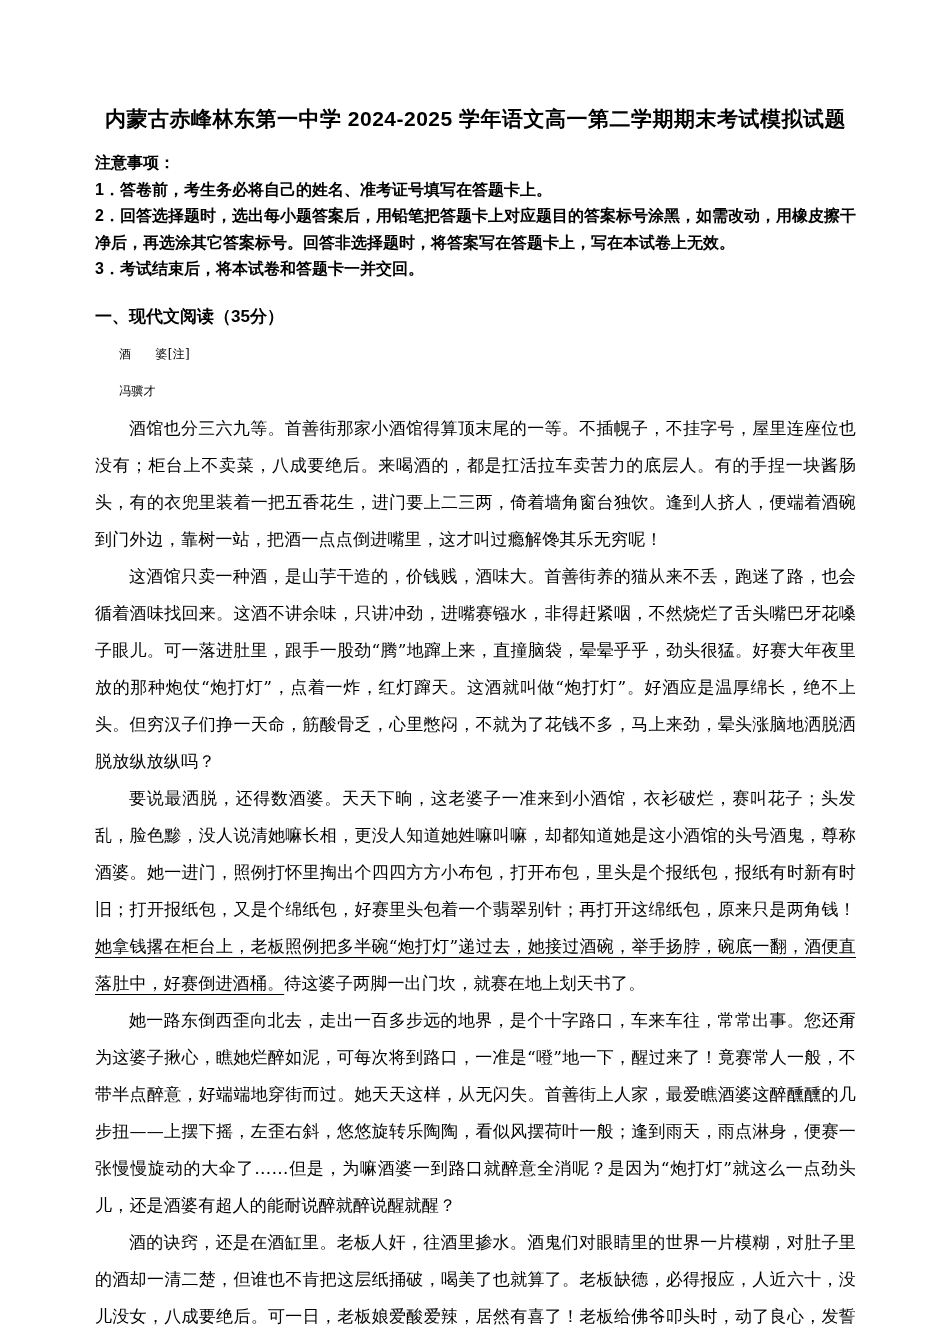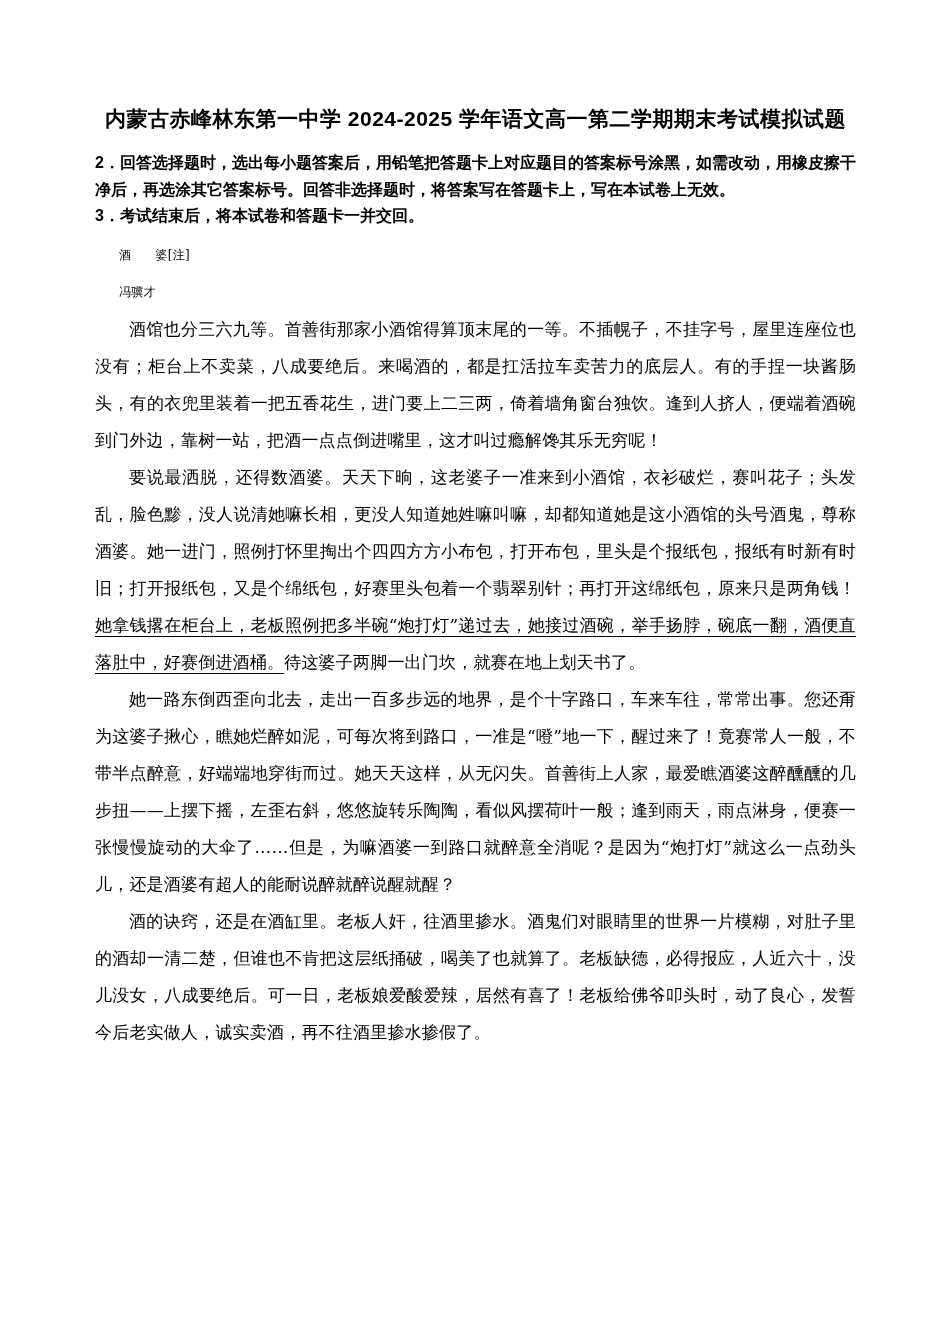--- a/index.html
+++ b/index.html
@@ -64,27 +64,31 @@
   }
 </style>
 </head>
 <body>
 
 <div class="page">
 
   <h1 class="title">内蒙古赤峰林东第一中学 2024-2025 学年语文高一第二学期期末考试模拟试题</h1>
 
   <div class="notice">
+    <p>注意事项：</p>
+    <p>1．答卷前，考生务必将自己的姓名、准考证号填写在答题卡上。</p>
     <p>2．回答选择题时，选出每小题答案后，用铅笔把答题卡上对应题目的答案标号涂黑，如需改动，用橡皮擦干净后，再选涂其它答案标号。回答非选择题时，将答案写在答题卡上，写在本试卷上无效。</p>
     <p>3．考试结束后，将本试卷和答题卡一并交回。</p>
   </div>
 
+  <h2 class="section-heading">一、现代文阅读（35分）</h2>
 
   <div class="passage">
     <p class="ptitle">酒　　婆[注]</p>
     <p class="pauthor">冯骥才</p>
     <p>酒馆也分三六九等。首善街那家小酒馆得算顶末尾的一等。不插幌子，不挂字号，屋里连座位也没有；柜台上不卖菜，八成要绝后。来喝酒的，都是扛活拉车卖苦力的底层人。有的手捏一块酱肠头，有的衣兜里装着一把五香花生，进门要上二三两，倚着墙角窗台独饮。逢到人挤人，便端着酒碗到门外边，靠树一站，把酒一点点倒进嘴里，这才叫过瘾解馋其乐无穷呢！</p>
+    <p>这酒馆只卖一种酒，是山芋干造的，价钱贱，酒味大。首善街养的猫从来不丢，跑迷了路，也会循着酒味找回来。这酒不讲余味，只讲冲劲，进嘴赛镪水，非得赶紧咽，不然烧烂了舌头嘴巴牙花嗓子眼儿。可一落进肚里，跟手一股劲“腾”地蹿上来，直撞脑袋，晕晕乎乎，劲头很猛。好赛大年夜里放的那种炮仗“炮打灯”，点着一炸，红灯蹿天。这酒就叫做“炮打灯”。好酒应是温厚绵长，绝不上头。但穷汉子们挣一天命，筋酸骨乏，心里憋闷，不就为了花钱不多，马上来劲，晕头涨脑地洒脱洒脱放纵放纵吗？</p>
     <p><span>要说最洒脱，还得数酒婆。天天下晌，这老婆子一准来到小酒馆，衣衫破烂，赛叫花子；头发乱，脸色黪，没人说清她嘛长相，更没人知道她姓嘛叫嘛，却都知道她是这小酒馆的头号酒鬼，尊称酒婆。她一进门，照例打怀里掏出个四四方方小布包，打开布包，里头是个报纸包，报纸有时新有时旧；打开报纸包，又是个绵纸包，好赛里头包着一个翡翠别针；再打开这绵纸包，原来只是两角钱！</span><span class="underline">她拿钱撂在柜台上，老板照例把多半碗“炮打灯”递过去，她接过酒碗，举手扬脖，碗底一翻，酒便直落肚中，好赛倒进酒桶。</span><span>待这婆子两脚一出门坎，就赛在地上划天书了。</span></p>
     <p>她一路东倒西歪向北去，走出一百多步远的地界，是个十字路口，车来车往，常常出事。您还甭为这婆子揪心，瞧她烂醉如泥，可每次将到路口，一准是“噔”地一下，醒过来了！竟赛常人一般，不带半点醉意，好端端地穿街而过。她天天这样，从无闪失。首善街上人家，最爱瞧酒婆这醉醺醺的几步扭——上摆下摇，左歪右斜，悠悠旋转乐陶陶，看似风摆荷叶一般；逢到雨天，雨点淋身，便赛一张慢慢旋动的大伞了……但是，为嘛酒婆一到路口就醉意全消呢？是因为“炮打灯”就这么一点劲头儿，还是酒婆有超人的能耐说醉就醉说醒就醒？</p>
     <p>酒的诀窍，还是在酒缸里。老板人奸，往酒里掺水。酒鬼们对眼睛里的世界一片模糊，对肚子里的酒却一清二楚，但谁也不肯把这层纸捅破，喝美了也就算了。老板缺德，必得报应，人近六十，没儿没女，八成要绝后。可一日，老板娘爱酸爱辣，居然有喜了！老板给佛爷叩头时，动了良心，发誓今后老实做人，诚实卖酒，再不往酒里掺水掺假了。</p>
   </div>
 
 </div>
 
 </body></html>

